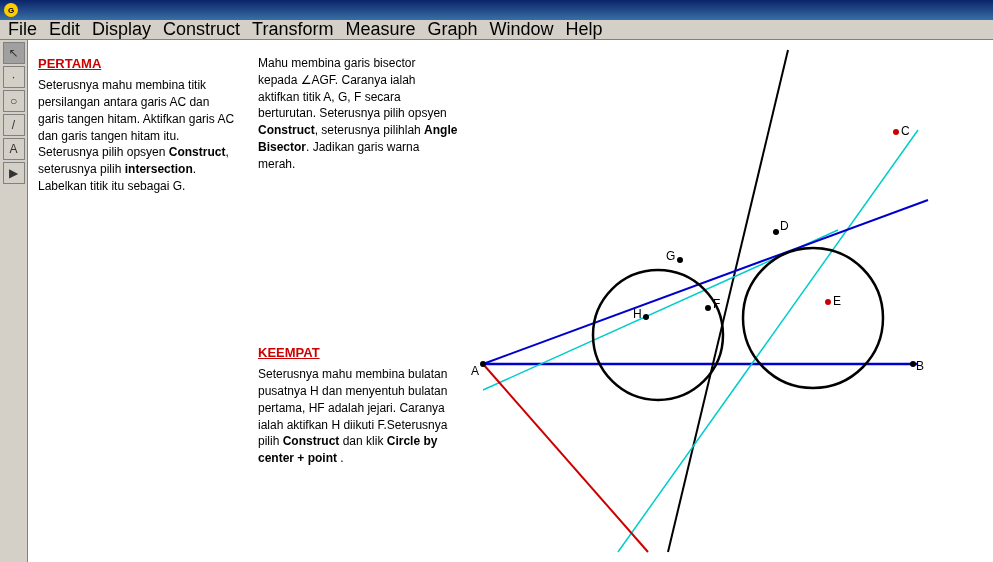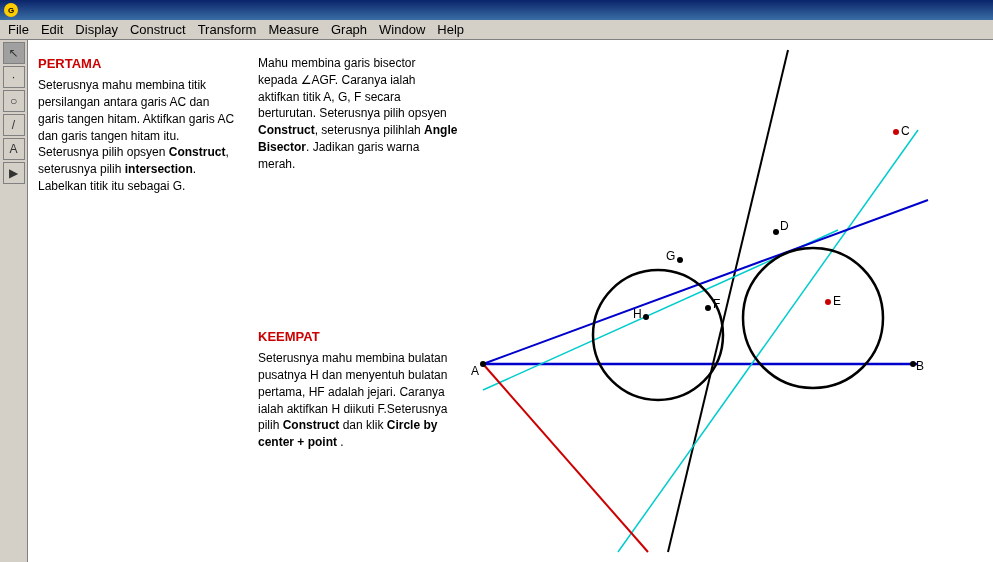--- a/index.html
+++ b/index.html
@@ -41,21 +41,21 @@
     #menu-bar {
       height: 20px;
       background: #d4d0c8;
       display: flex;
       align-items: center;
       padding: 0 2px;
       border-bottom: 1px solid #808080;
     }
     .menu-item {
       padding: 1px 6px;
-      font-size: 13px;
+      font-size: 18px;
       cursor: pointer;
       color: #000;
     }
 
     
     #main {
       display: flex;
       height: calc(562px - 40px);
     }
 
@@ -100,20 +100,21 @@
       font-size: 12px;
       line-height: 1.4;
       color: #000;
     }
 
     .panel-title {
       font-weight: bold;
       color: #cc0000;
       font-size: 13px;
       margin-bottom: 4px;
+      text-decoration: underline;
     }
 
     #panel-pertama {
       left: 10px;
       top: 15px;
       width: 200px;
     }
 
     #panel-kedua {
       left: 230px;
@@ -122,21 +123,21 @@
     }
 
     #panel-ketiga {
       left: 10px;
       top: 265px;
       width: 190px;
     }
 
     #panel-keempat {
       left: 230px;
-      top: 288px;
+      top: 304px;
       width: 210px;
     }
 
     
     #geometry-svg {
       position: absolute;
       top: 0;
       left: 0;
       width: 100%;
       height: 100%;

